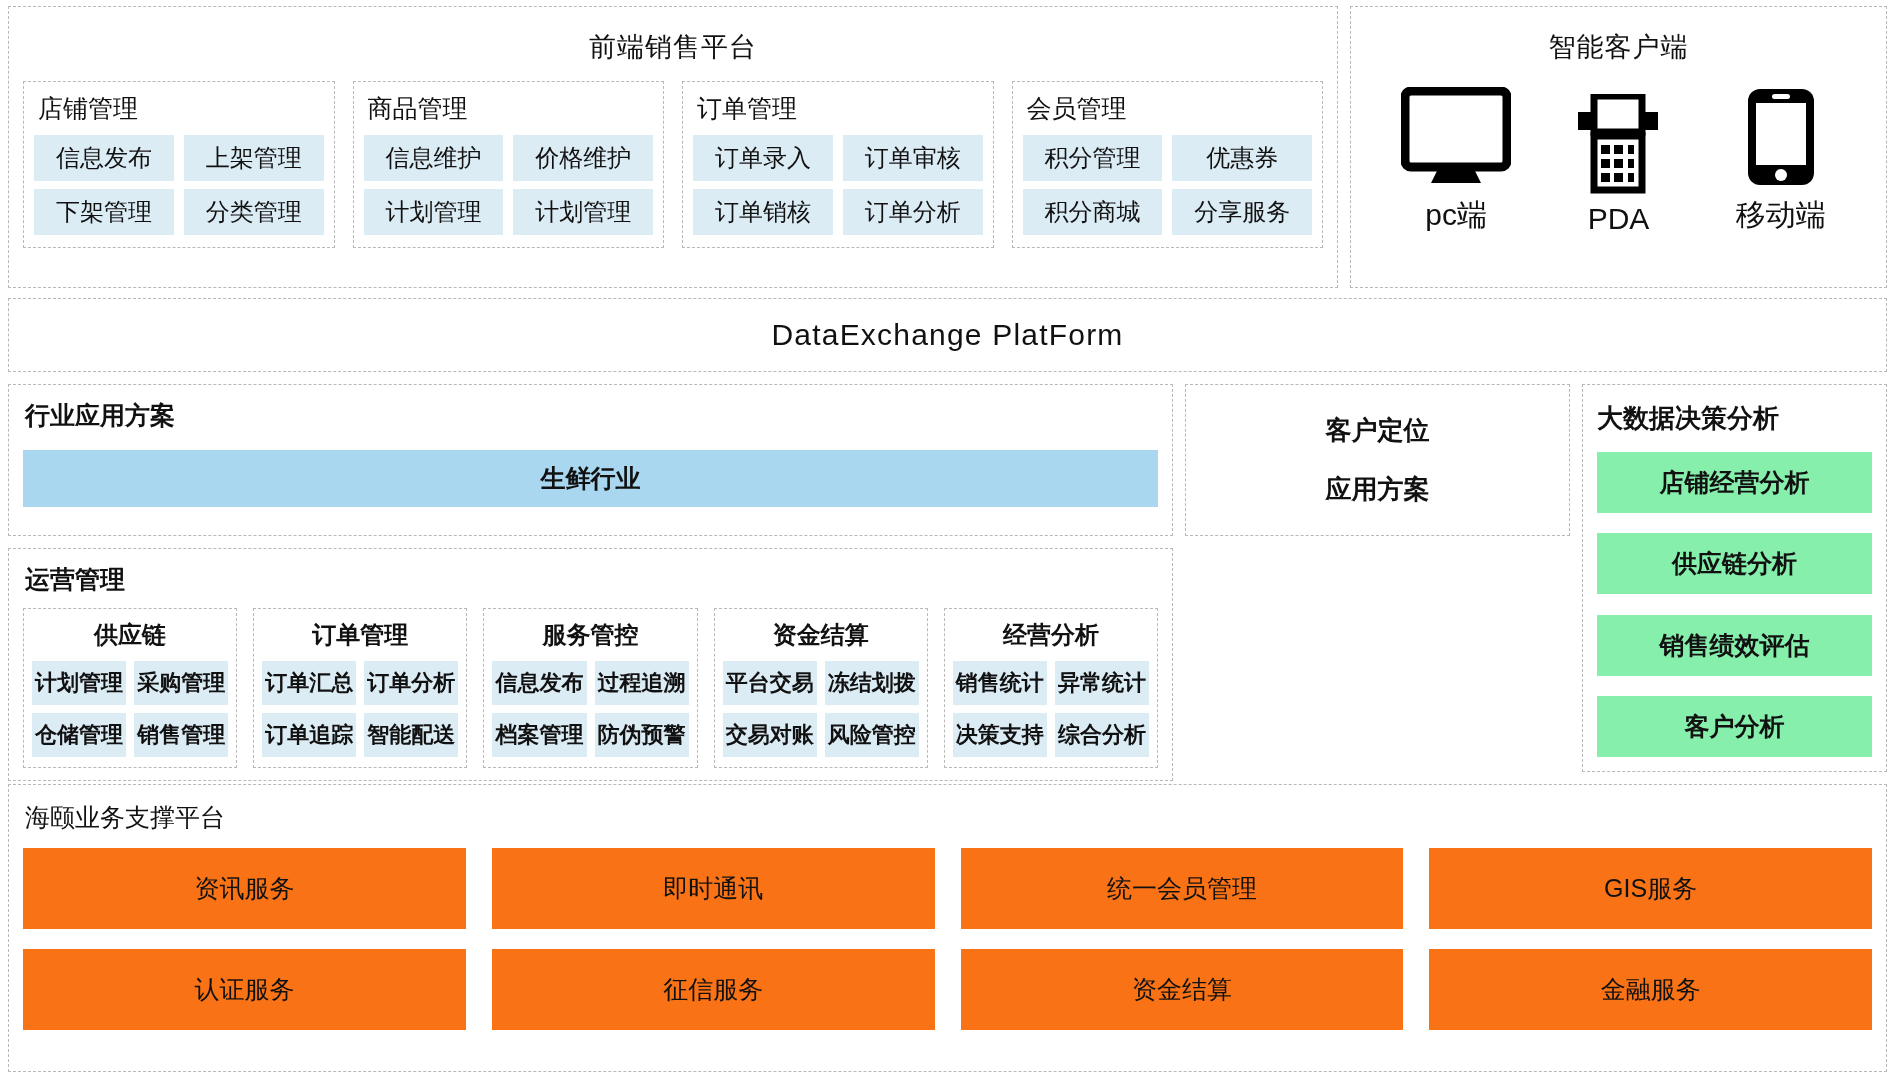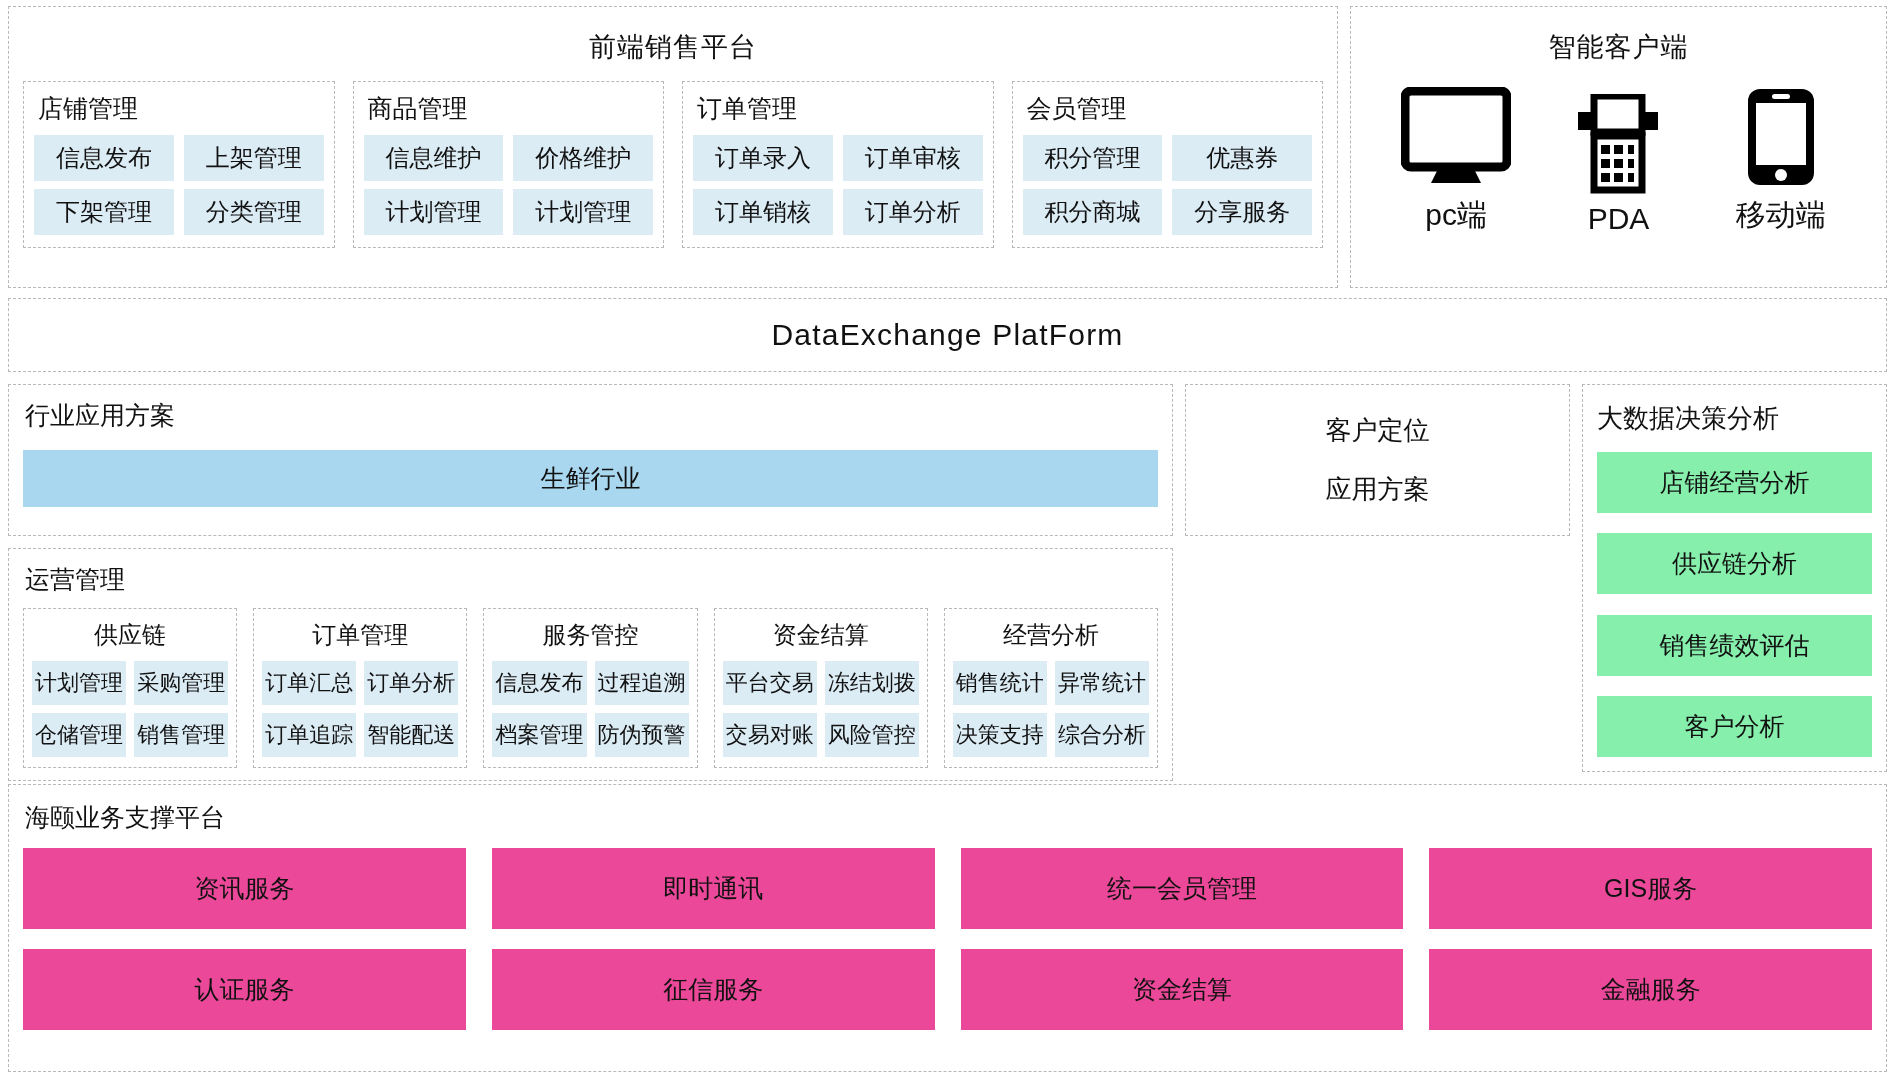--- a/index.html
+++ b/index.html
@@ -40,21 +40,21 @@
   .devices { display: flex; justify-content: space-around; align-items: flex-end; padding: 6px 10px 0; }
   .device { text-align: center; width: 150px; }
   .device-label { font-size: 30px; padding-top: 8px; }
   .dev-svg { display: block; margin: 0 auto; }
 
   
   .dx-band { margin-top: 10px; height: 74px; display: flex; align-items: center; justify-content: center; }
   .dx-text { font-size: 30px; letter-spacing: 1.2px; }
 
   
-  .row3 { display: flex; gap: 12px; margin-top: 12px; height: 388px; }
+  .row3 { display: flex; gap: 12px; margin-top: 12px; height: 388px; font-weight: bold; }
   .col-left { flex: 0 0 1165px; display: flex; flex-direction: column; gap: 12px; }
   .col-mid { flex: 0 0 385px; }
   .col-right { flex: 1 1 auto; }
 
   .sec-industry { height: 152px; padding: 10px 14px 12px; position: relative; }
   .sec-ops { flex: 1 1 auto; padding: 10px 14px 12px; position: relative; }
   .sec-title { font-size: 25px; padding: 4px 2px 12px; }
 
   .ind-row { display: flex; gap: 44px; padding-top: 6px; flex-direction: column; }
   .ind-chip {
@@ -76,21 +76,21 @@
   .bigdata { height: 100%; padding: 10px 14px 14px; display: flex; flex-direction: column; }
   .bd-title { font-size: 26px; text-align: left; padding: 6px 0 16px; }
   .bd-list { flex: 1 1 auto; display: flex; flex-direction: column; justify-content: space-between; gap: 14px; }
   .bd-chip { background: #86efac; font-size: 25px; text-align: center; padding: 14px 4px; }
 
   
   .row4 { margin-top: 12px; height: 288px; padding: 10px 14px 14px; }
   .svc-title { font-size: 25px; padding: 6px 2px 14px; }
   .svc-grid { display: grid; grid-template-columns: repeat(4, 1fr); gap: 20px 26px; }
   .svc-chip {
-    background: #ec4899; font-size: 25px; text-align: center;
+    background: #f97316; font-size: 25px; text-align: center;
     padding: 24px 4px; white-space: nowrap;
   }
 </style>
 </head>
 <body>
 
 <div class="page">
 
   <div class="row1">
 

